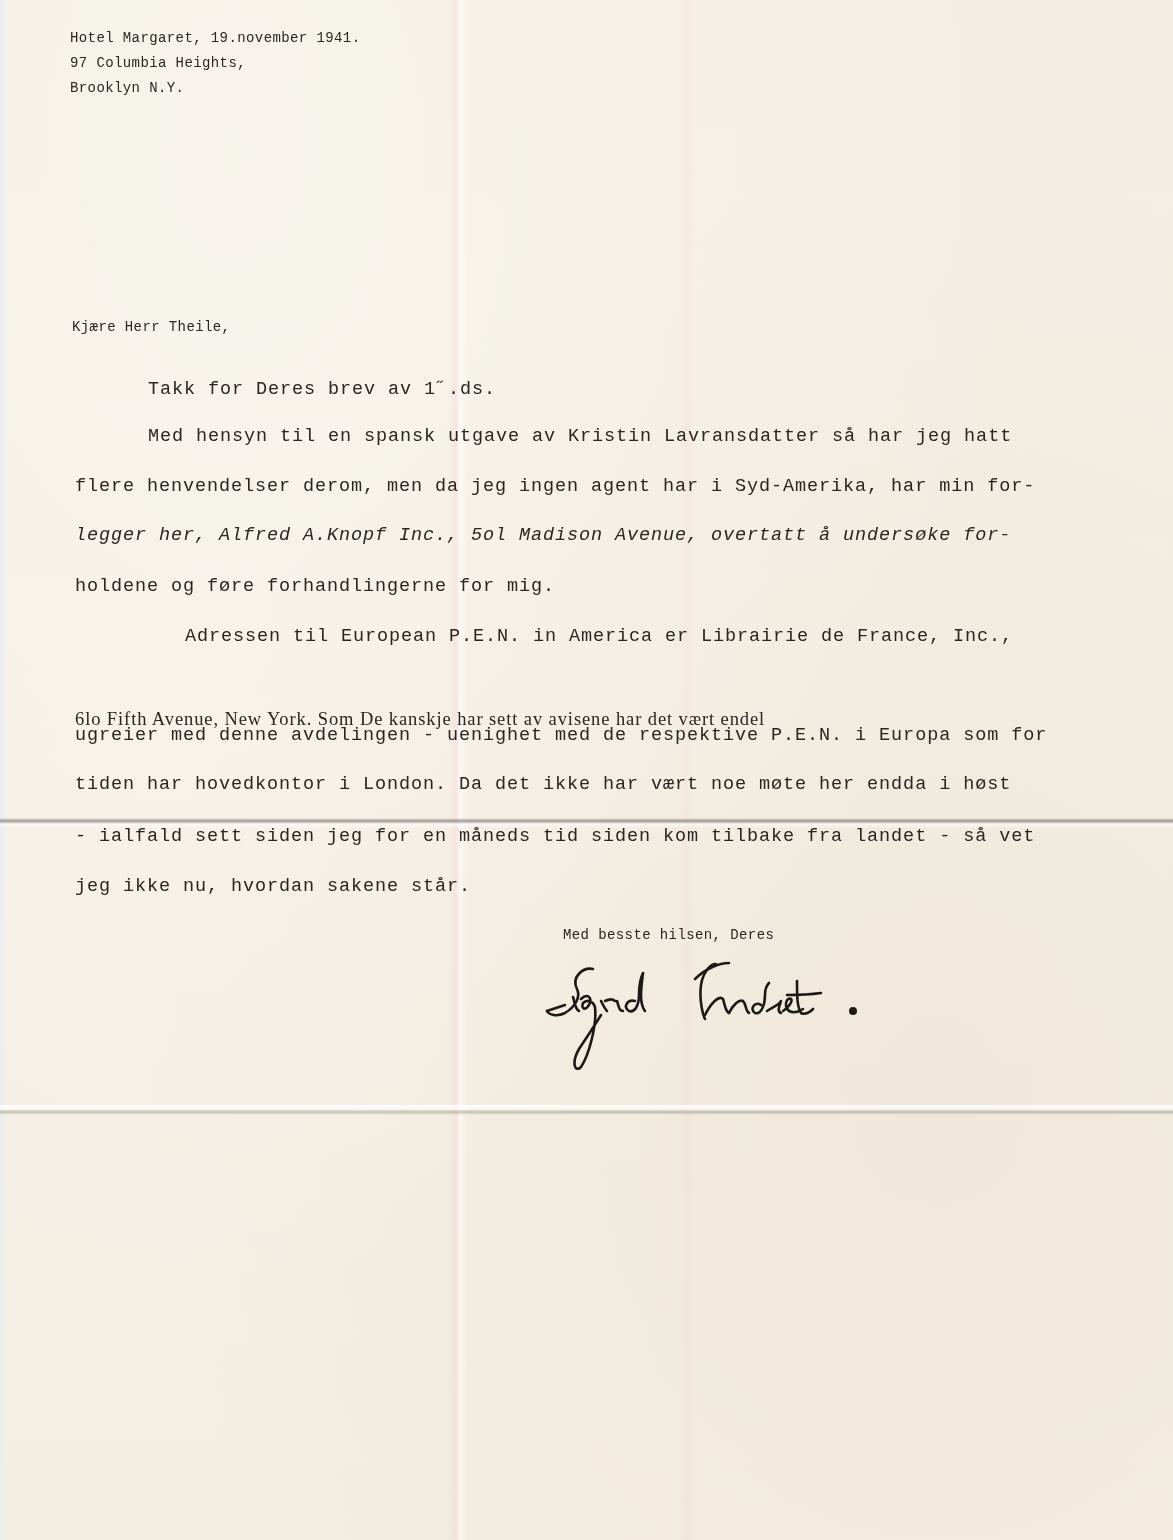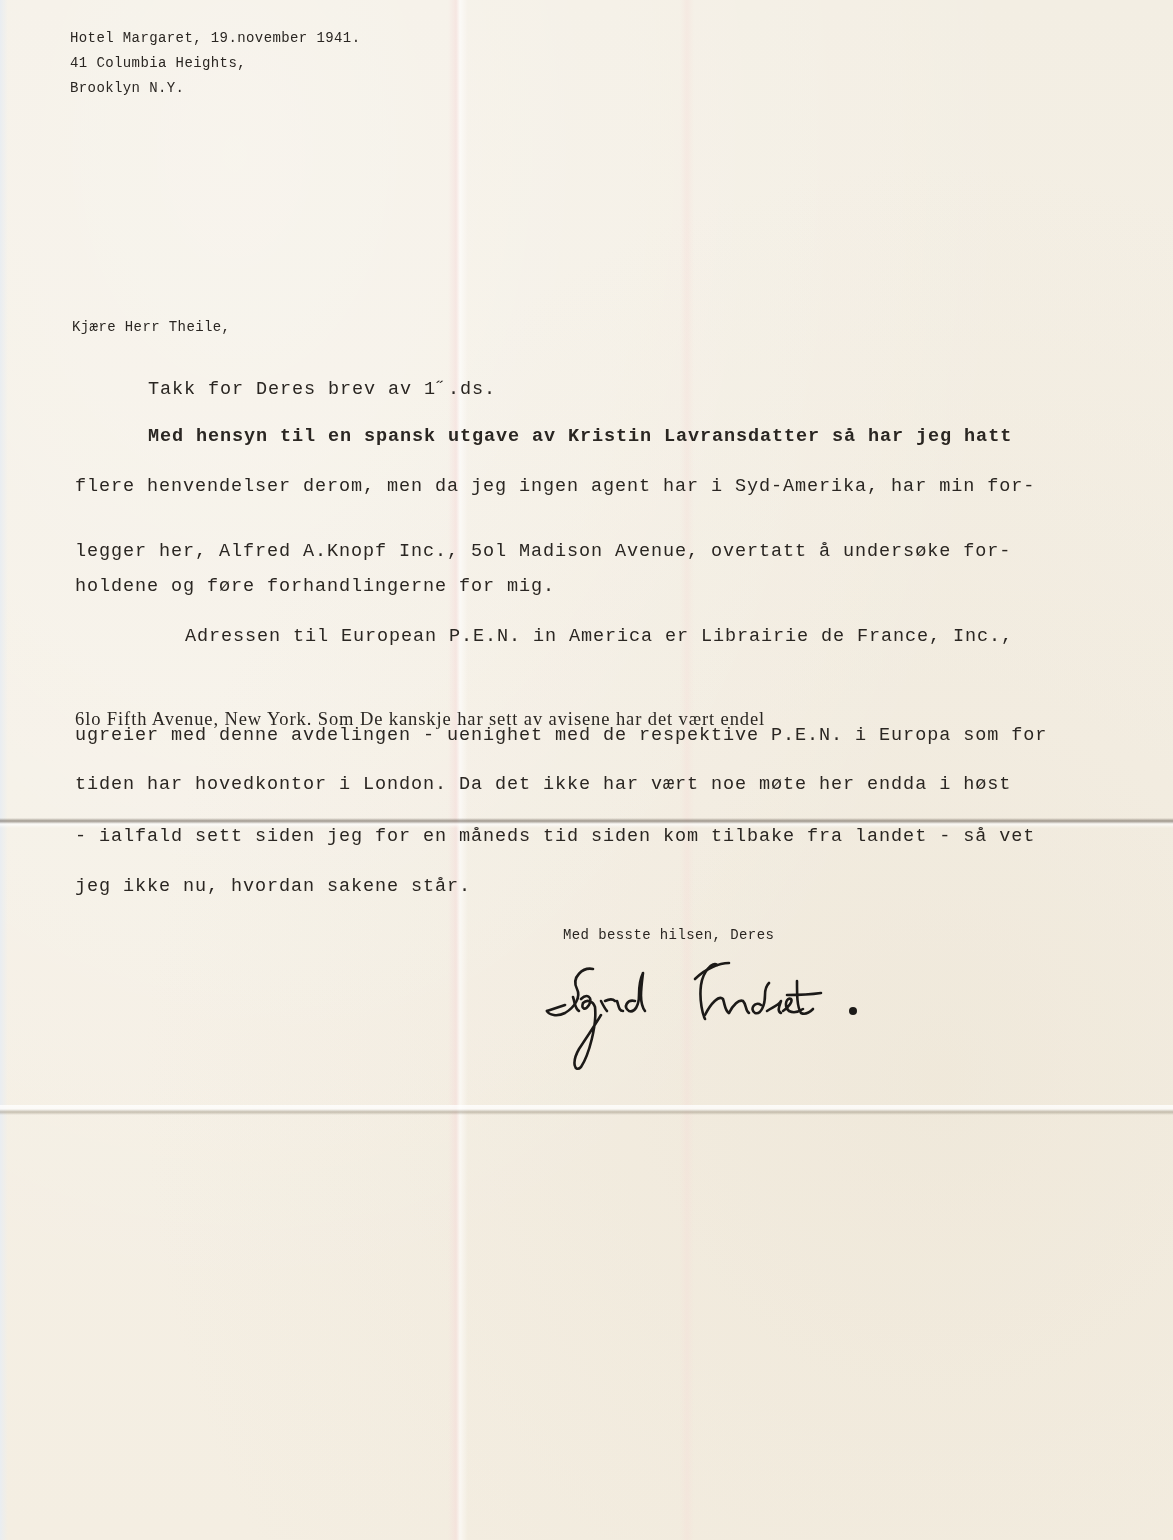--- a/index.html
+++ b/index.html
@@ -87,30 +87,30 @@
 <body>
 
 <div class="paper"></div>
 <div class="left-edge"></div>
 <div class="fold-vertical"></div>
 <div class="fold-vertical-2"></div>
 <div class="fold-horizontal-1"></div>
 <div class="fold-horizontal-2"></div>
 
 <div class="line addr" style="top:27px;">Hotel Margaret, 19.november 1941.</div>
-<div class="line addr" style="top:52px;">41 Columbia Heights,</div>
+<div class="line addr" style="top:52px;">97 Columbia Heights,</div>
 <div class="line addr" style="top:77px;">Brooklyn N.Y.</div>
 
 <div class="line addr" style="top:316px; left:72px;">Kjære Herr Theile,</div>
 
 <div class="line body-line indent1" style="top:379px;">Takk for Deres brev av 1˝.ds.</div>
 
-<div class="line body-line indent1" style="top:426px;font-weight:bold;">Med hensyn til en spansk utgave av Kristin Lavransdatter så har jeg hatt</div>
+<div class="line body-line indent1" style="top:426px;">Med hensyn til en spansk utgave av Kristin Lavransdatter så har jeg hatt</div>
 <div class="line body-line" style="top:476px;">flere henvendelser derom, men da jeg ingen agent har i Syd-Amerika, har min for-</div>
-<div class="line body-line" style="top:541px;">legger her, Alfred A.Knopf Inc., 5ol Madison Avenue, overtatt å undersøke for-</div>
+<div class="line body-line" style="top:525px;font-style:italic;">legger her, Alfred A.Knopf Inc., 5ol Madison Avenue, overtatt å undersøke for-</div>
 <div class="line body-line" style="top:576px;">holdene og føre forhandlingerne for mig.</div>
 
 <div class="line body-line indent2" style="top:626px;">Adressen til European P.E.N. in America er Librairie de France, Inc.,</div>
 <div class="line body-line" style="top:708px;font-family:Liberation Serif, serif;">6lo Fifth Avenue, New York. Som De kanskje har sett av avisene har det vært endel</div>
 <div class="line body-line" style="top:725px;">ugreier med denne avdelingen - uenighet med de respektive P.E.N. i Europa som for</div>
 <div class="line body-line" style="top:774px;">tiden har hovedkontor i London. Da det ikke har vært noe møte her endda i høst</div>
 <div class="line body-line" style="top:826px;">- ialfald sett siden jeg for en måneds tid siden kom tilbake fra landet - så vet</div>
 <div class="line body-line" style="top:876px;">jeg ikke nu, hvordan sakene står.</div>
 
 <div class="line addr" style="top:924px; left:563px;">Med besste hilsen, Deres</div>

